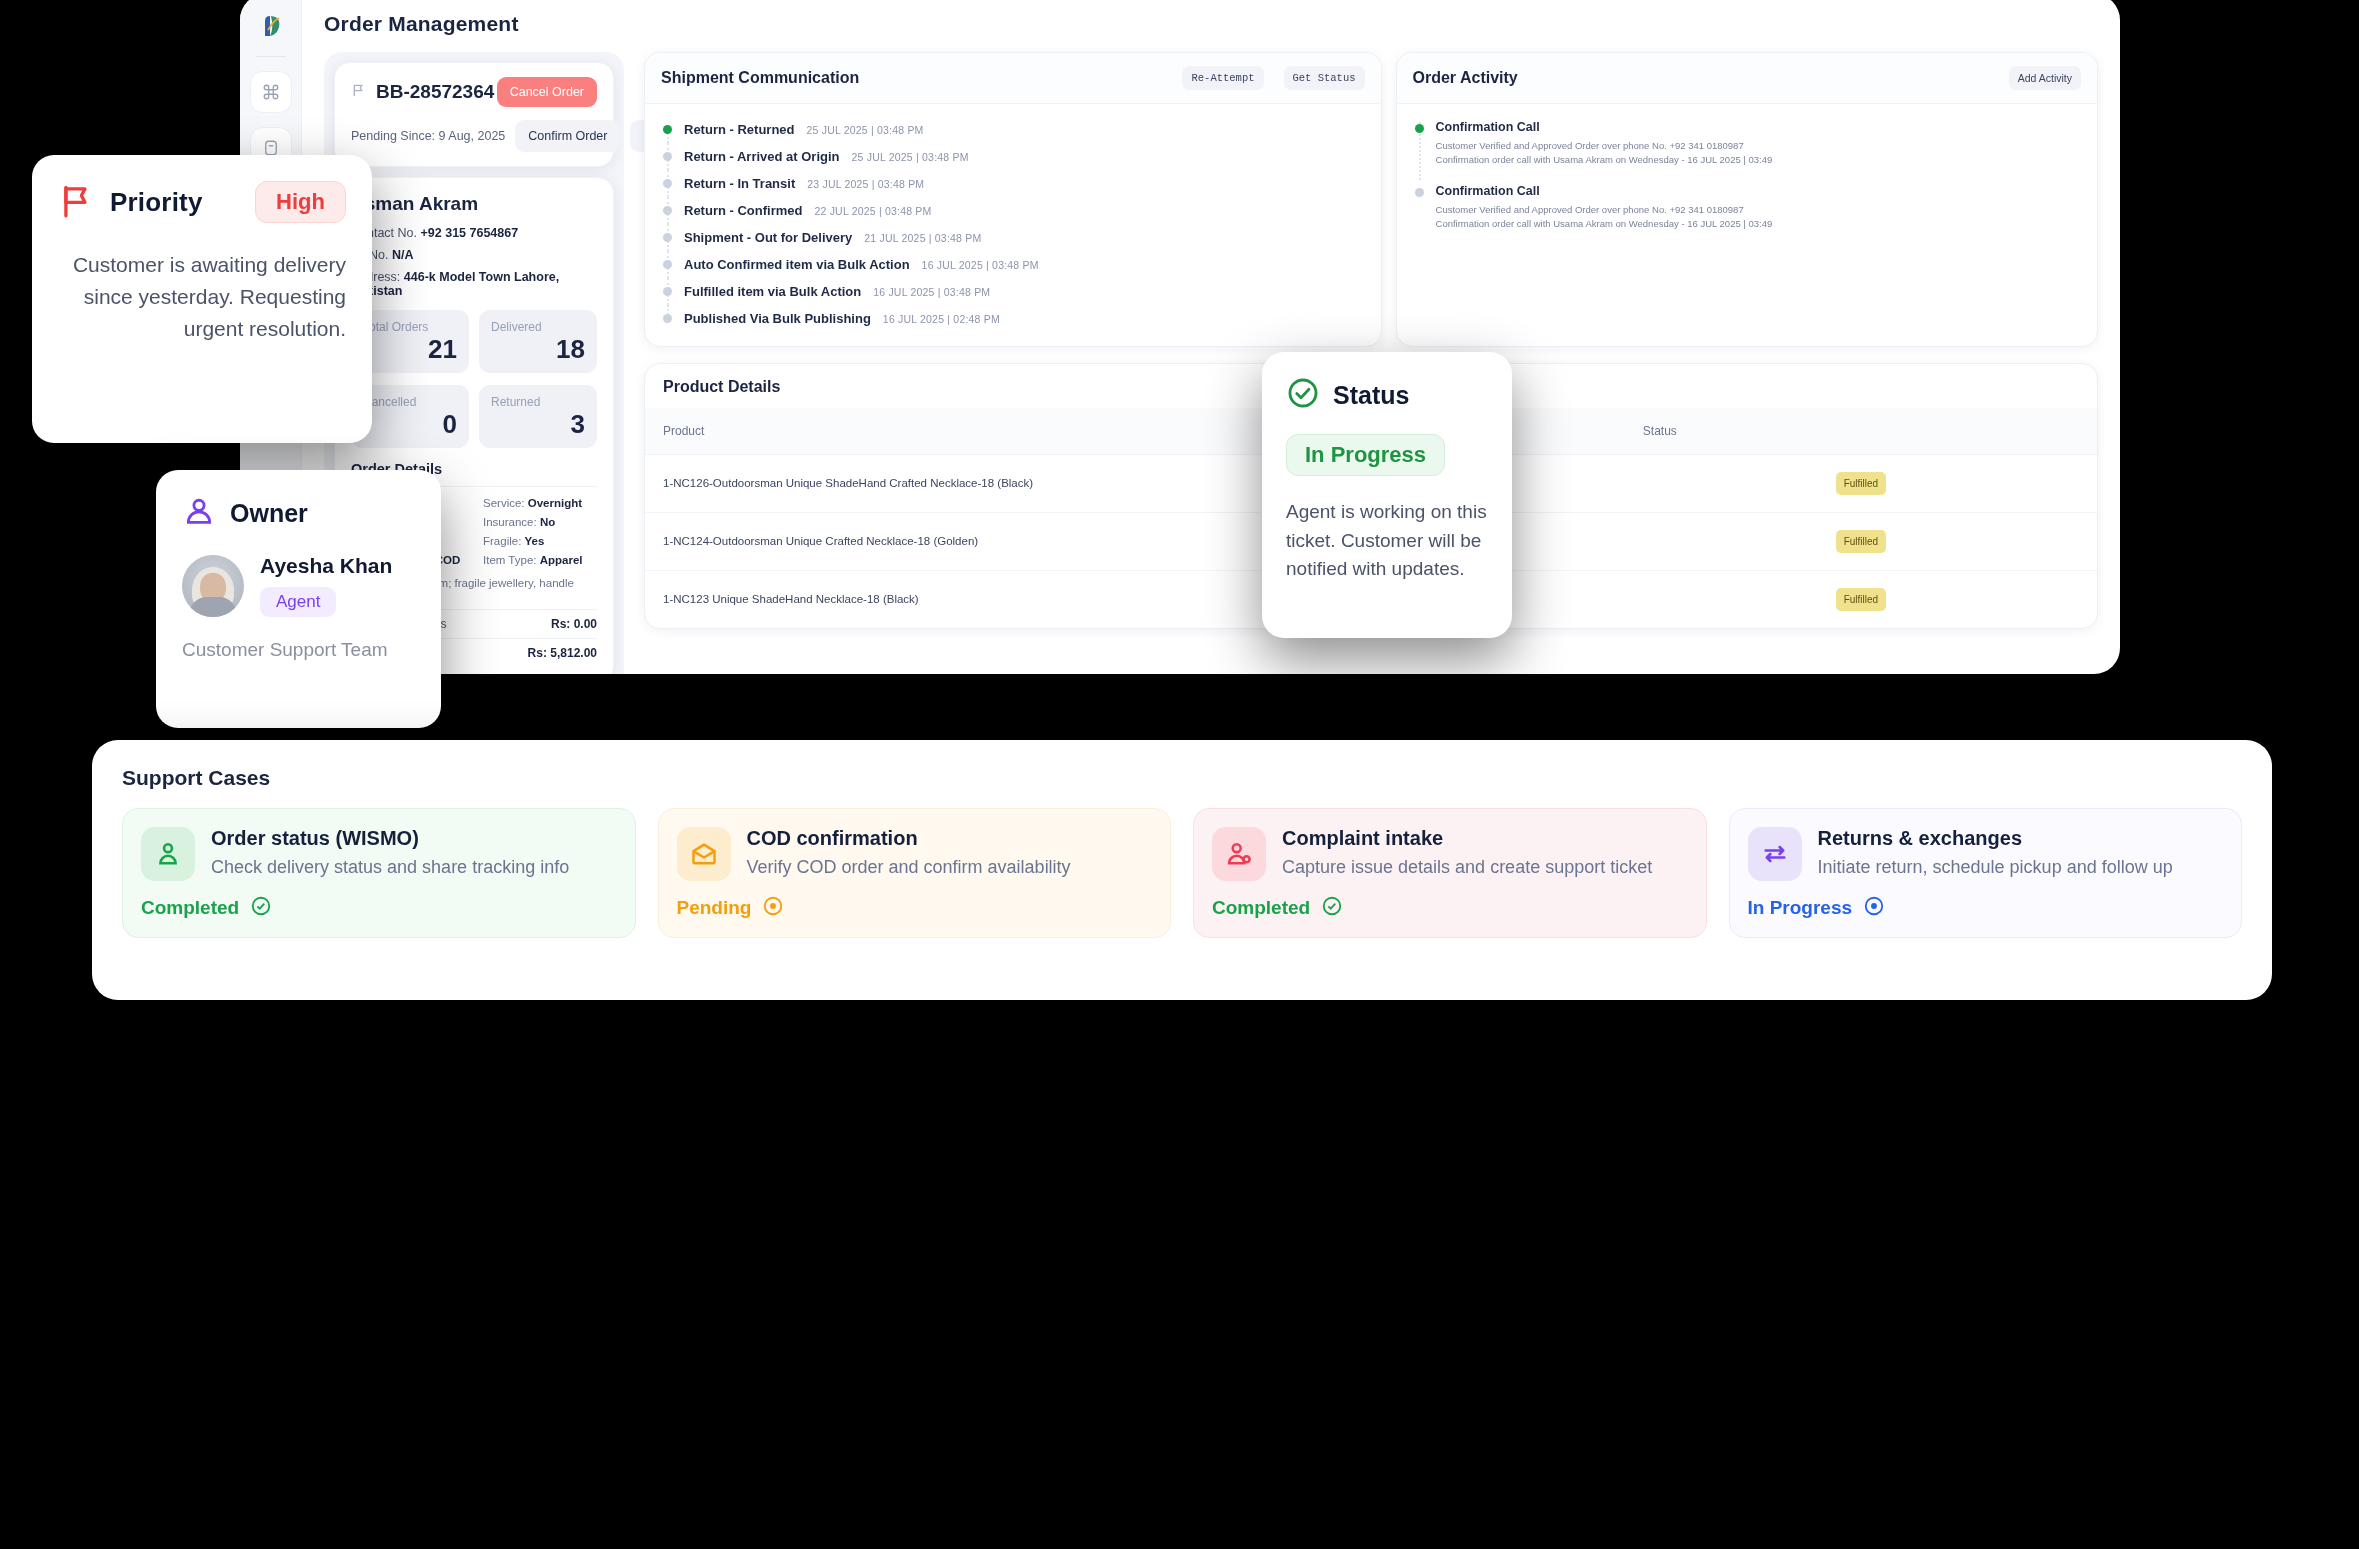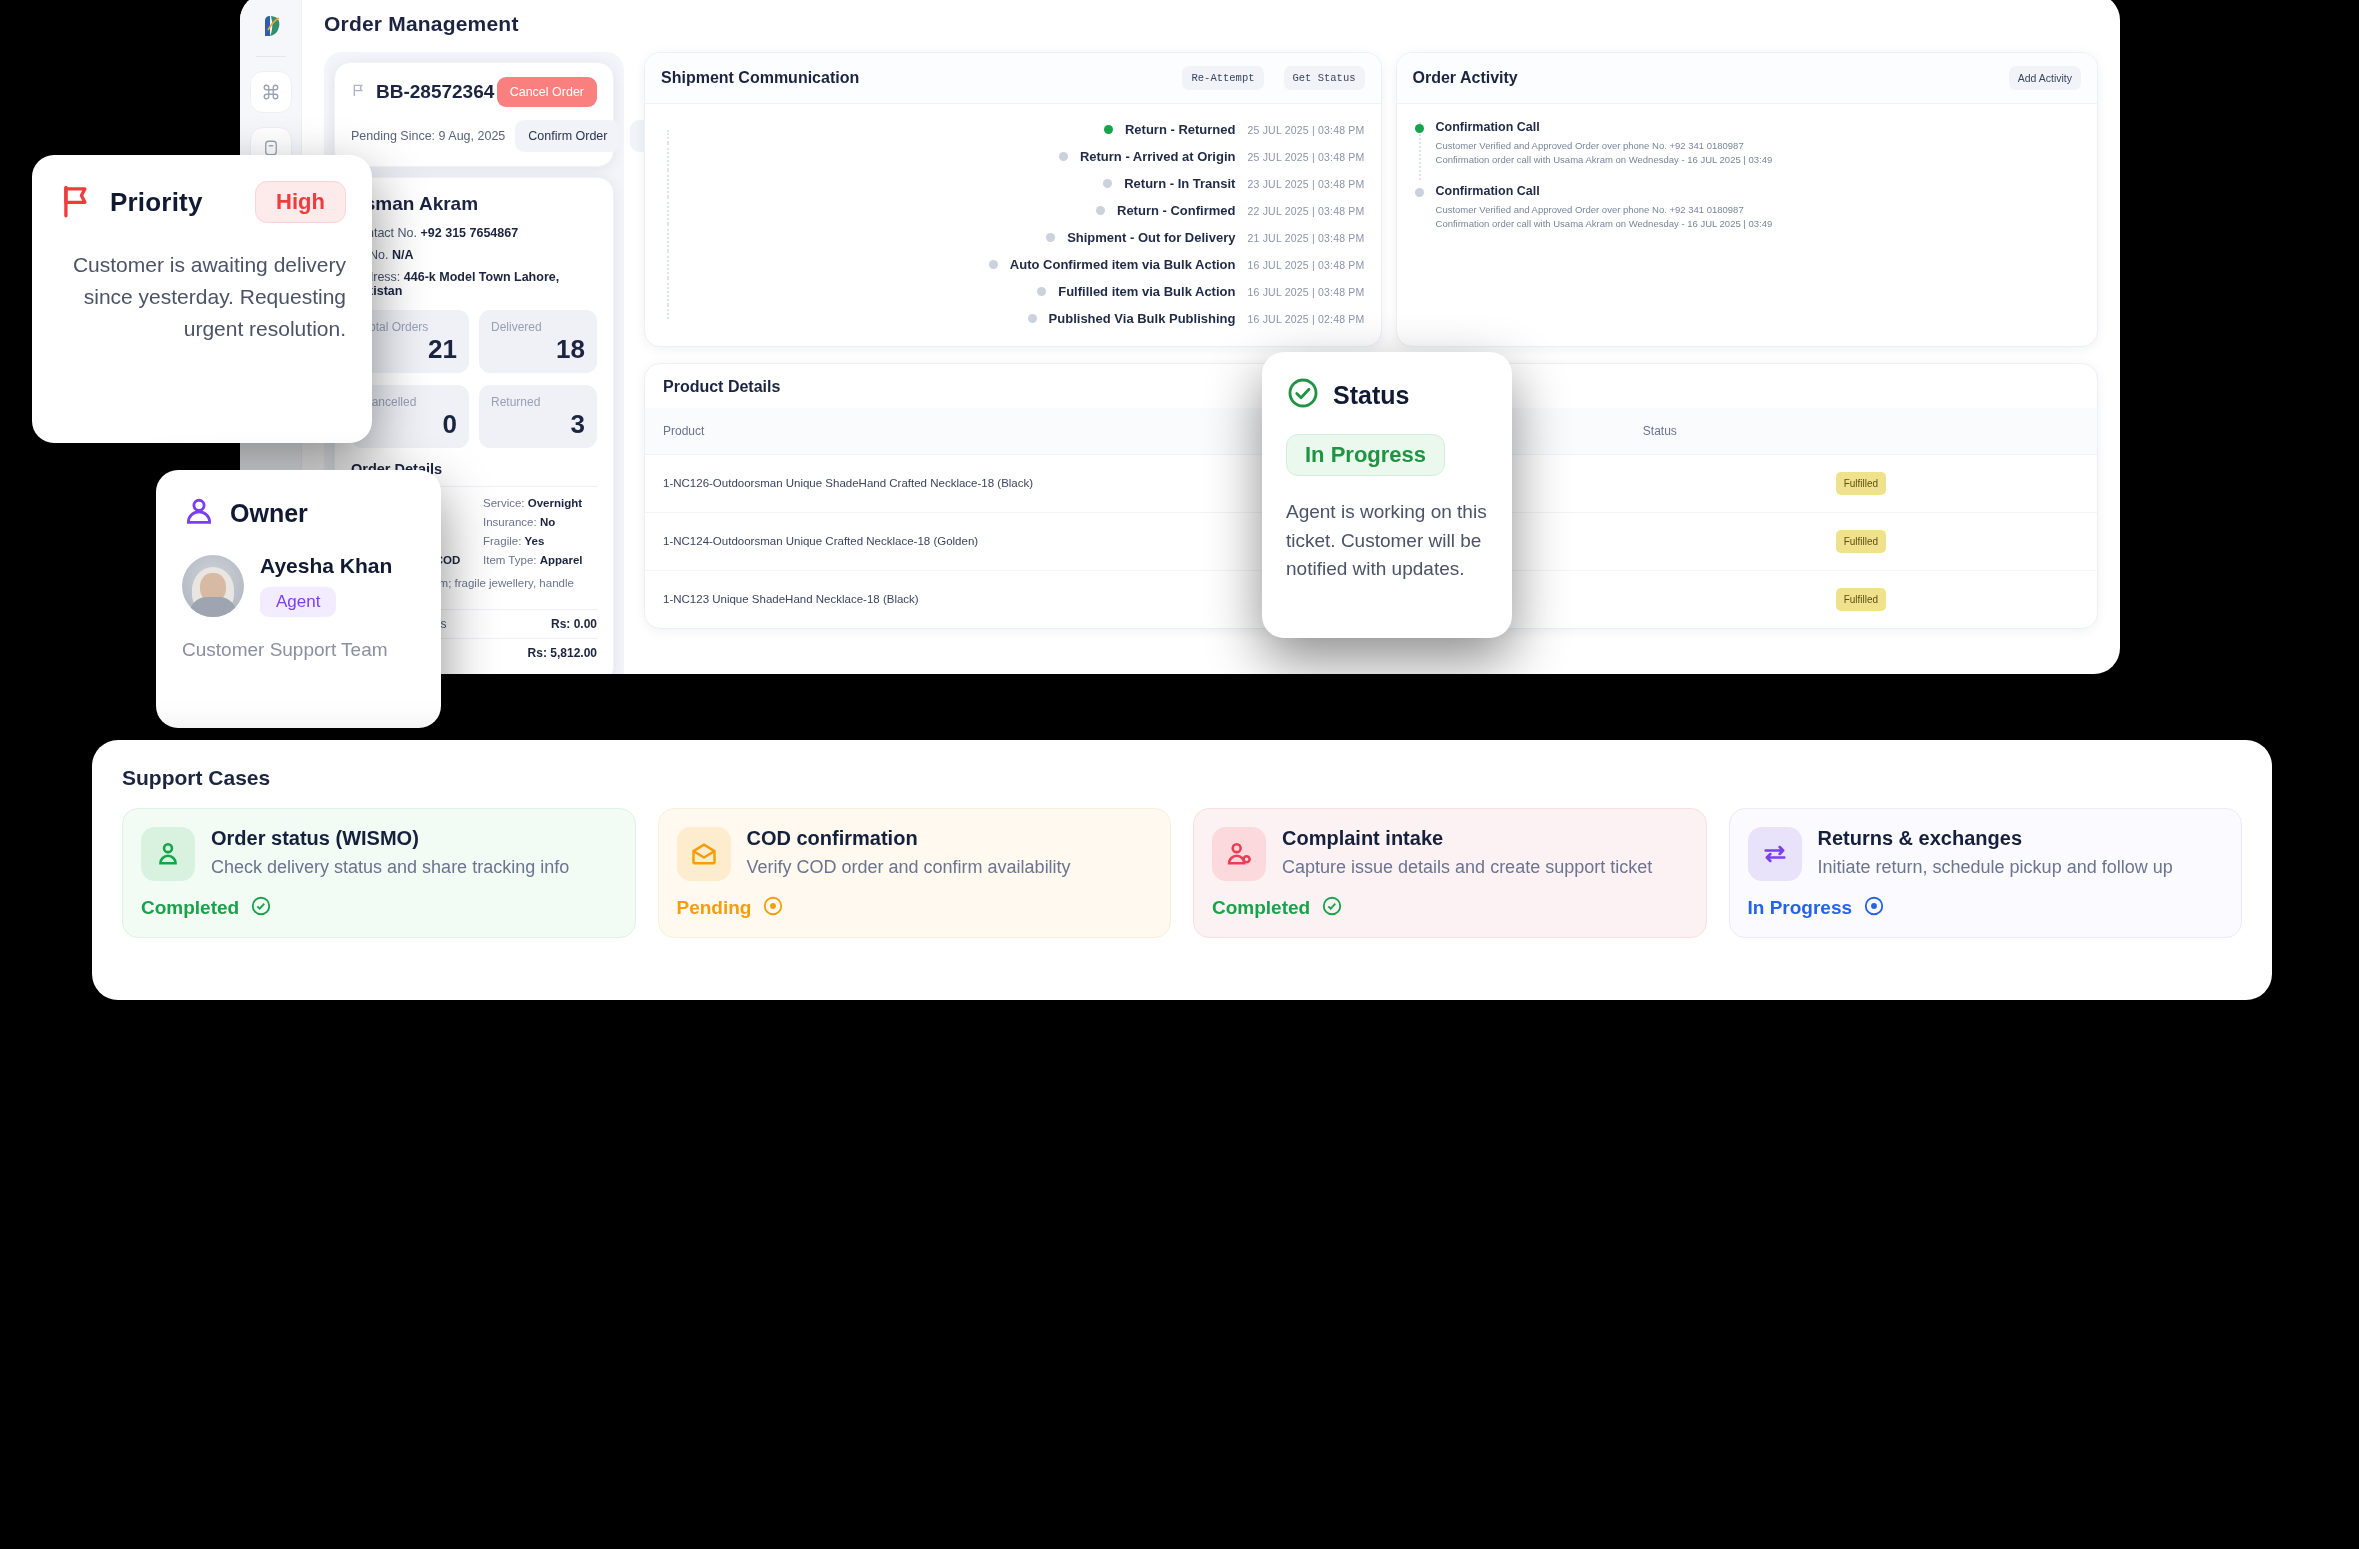--- a/index.html
+++ b/index.html
@@ -94,21 +94,21 @@
   .panel { border-radius: 16px; background: #fff; border: 1px solid #eceff6; box-shadow: 0 2px 12px rgba(20,30,60,.06); overflow: hidden; }
   .phead {
     display: flex; align-items: center; justify-content: space-between;
     padding: 13px 16px; border-bottom: 1px solid #f0f2f7; background: #fcfdff;
   }
   .ptitle { font-size: 16px; font-weight: 700; color: #1b2440; }
   .pbtns { display: flex; gap: 20px; font-family: Liberation Mono, monospace; }
   .pbtn { background: #f1f3f9; border: none; border-radius: 7px; color: #3b4560; font-size: 10.5px; padding: 6px 9px; font-family: inherit; }
 
   .tl { padding: 12px 16px 14px; position: relative; }
-  .tlrow { display: flex; align-items: center; gap: 12px; position: relative; padding: 6px 0 6px 0; justify-content: flex-end; }
+  .tlrow { display: flex; align-items: center; gap: 12px; position: relative; padding: 6px 0 6px 0; }
   .dot { width: 9px; height: 9px; border-radius: 50%; background: #cbd2de; flex: none; margin-left: 2px; z-index: 2; position: relative; }
   .dot.on { background: #16a34a; }
   .tlrow::before {
     content: ""; position: absolute; left: 6px; top: 0; bottom: 0;
     border-left: 2px dotted #dfe3ec; z-index: 1;
   }
   .tlrow:first-child::before { top: 50%; }
   .tlrow:last-child::before { bottom: 50%; }
   .tllbl { font-size: 13px; font-weight: 700; color: #1f2a47; white-space: nowrap; }
   .tltime { font-size: 10.5px; color: #8b94ab; white-space: nowrap; letter-spacing: .2px; }

